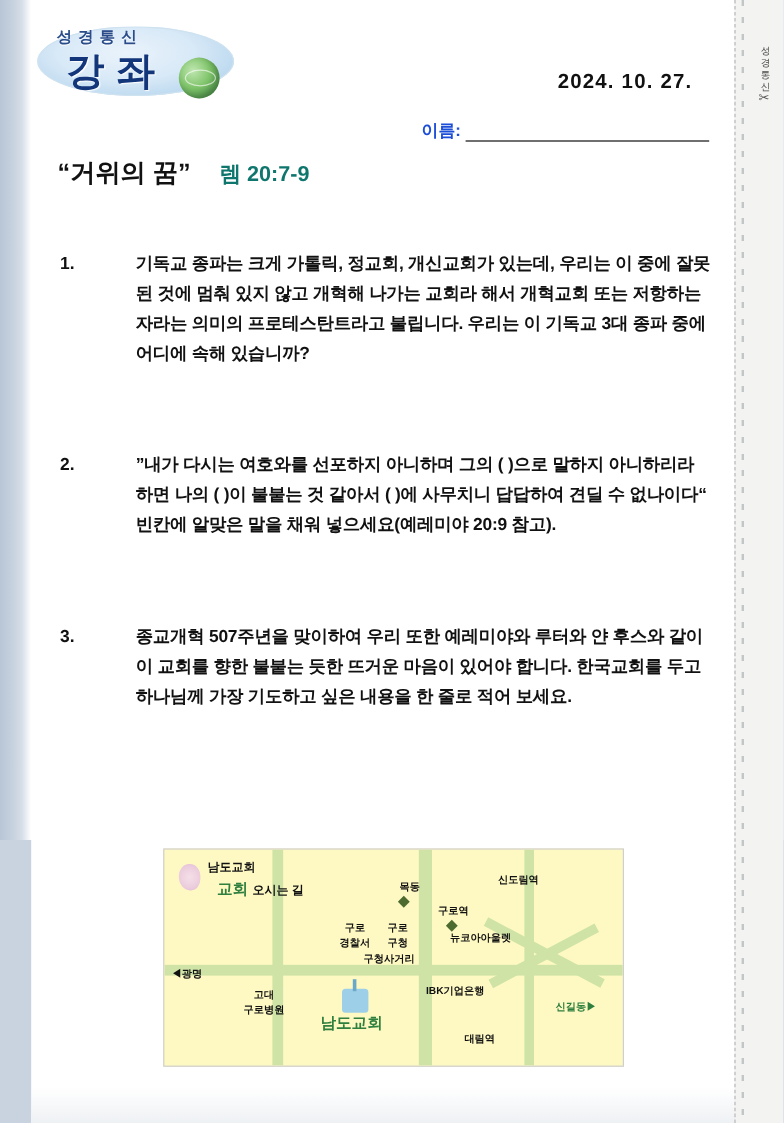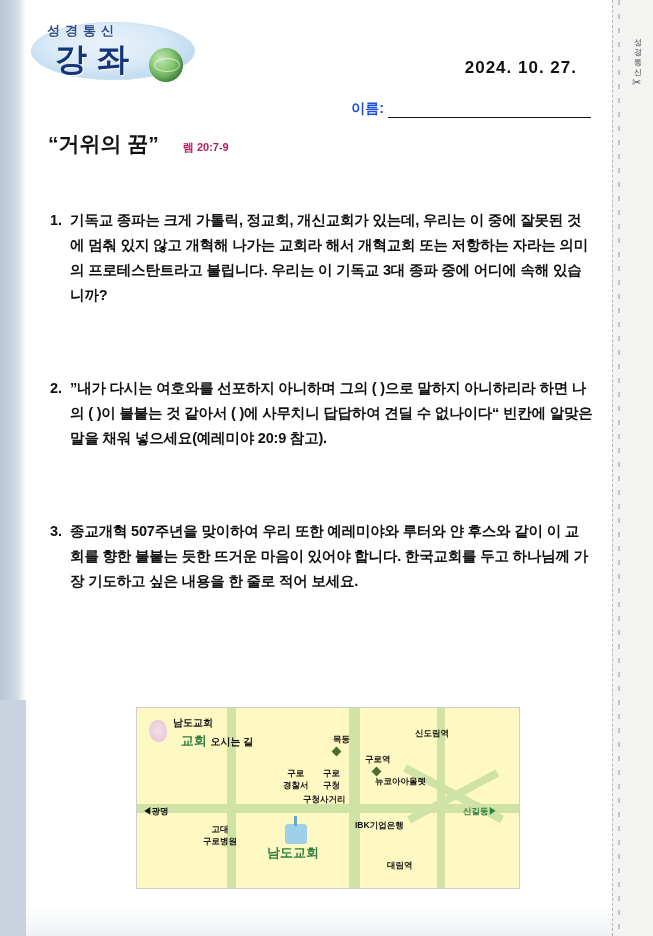--- a/index.html
+++ b/index.html
@@ -152,23 +152,23 @@
     display: flex;
     align-items: baseline;
     gap: 24px;
   }
   .doc-title {
     font-size: 21px;
     font-weight: bold;
     color: #111;
   }
   .doc-ref {
-    font-size: 11px;
-    font-weight: bold;
-    color: #be185d;
+    font-size: 18px;
+    font-weight: bold;
+    color: #0f766e;
   }
   .qlist {
     position: absolute;
     left: 22px;
     top: 208px;
     width: 545px;
   }
   .q {
     display: flex;
     align-items: flex-start;
@@ -182,20 +182,21 @@
     line-height: 25px;
     flex: 0 0 auto;
     padding-left: 2px;
   }
   .q-text {
     font-size: 14.5px;
     font-weight: bold;
     color: #111;
     line-height: 25px;
     letter-spacing: -0.2px;
+    margin-left: 43px;
   }
   
   .map {
     position: absolute;
     left: 110px;
     top: 707px;
     width: 382px;
     height: 180px;
     background: #fef9c3;
     border: 1px solid #cfcfcf;
@@ -273,21 +274,21 @@
     border-radius: 50% 50% 45% 55%;
     opacity: .8;
   }
   .mlabel {
     position: absolute;
     font-size: 8.5px;
     color: #111;
     font-weight: bold;
     white-space: nowrap;
   }
-  .mlabel.green { color: #2f7f3f; }
+  .mlabel.green { color: #2f7f3f; margin-top: 28px; }
   .mdot {
     position: absolute;
     width: 7px; height: 7px;
     background: #4d6b2f;
     transform: rotate(45deg);
   }
   .church-label {
     position: absolute;
     left: 130px; top: 136px;
     font-size: 13px;

